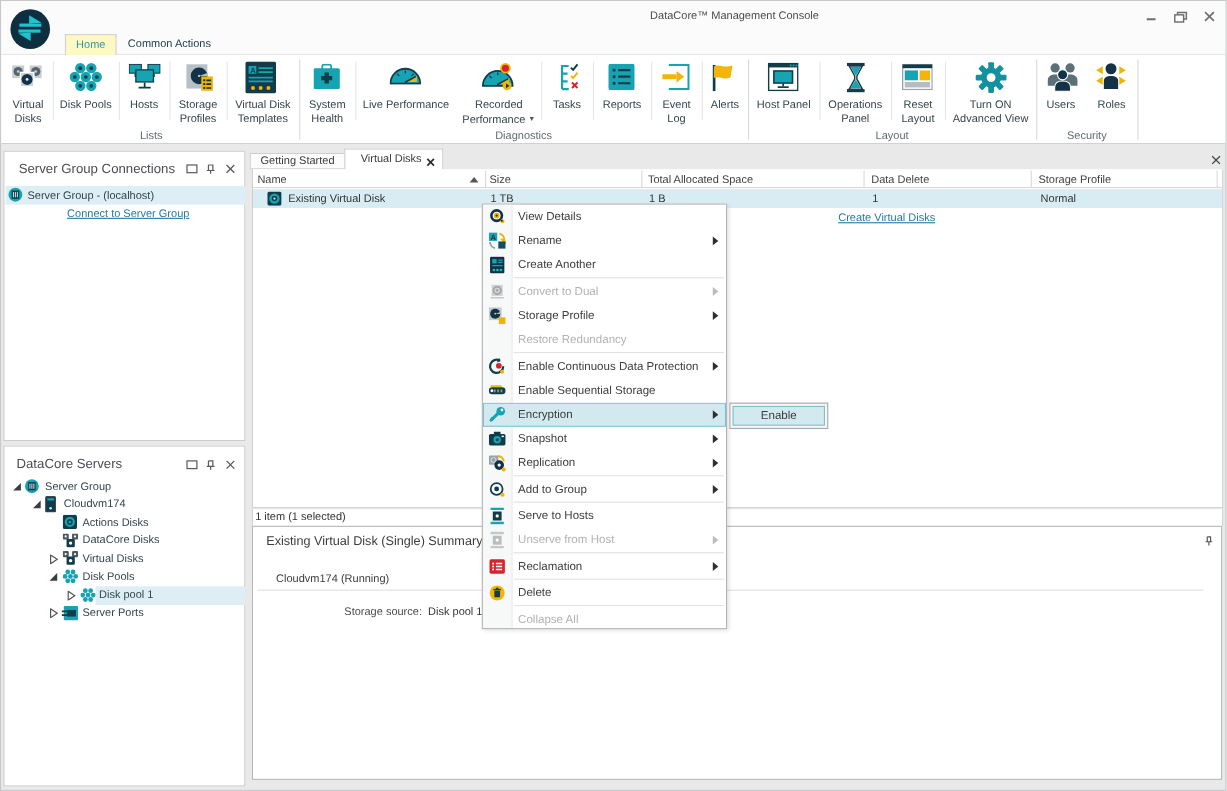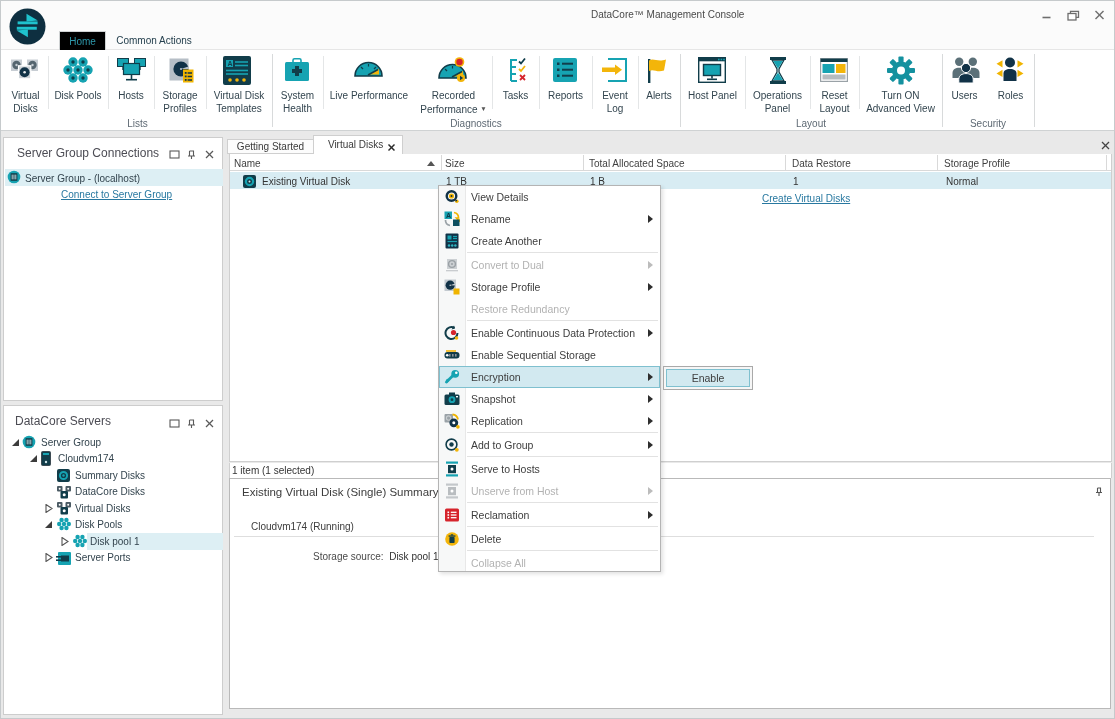--- a/index.html
+++ b/index.html
@@ -4,21 +4,21 @@
 <style>
   html,body{margin:0;padding:0;}
   *{box-sizing:border-box;}
   body{font-family:"Liberation Sans",sans-serif;}
   .win{position:relative;width:1115px;height:719px;background:#e9e9e9;overflow:hidden;border:1px solid #c6cacc;}
   .abs{position:absolute;}
   .topband{left:0;top:0;width:1115px;height:49px;background:#fbfbfb;}
   .ribbon{left:0;top:49px;width:1115px;height:81px;background:#ffffff;border-bottom:1px solid #cfd2d3;}
   .title{left:542px;top:8px;font-size:10px;color:#4a4a4a;padding-left:48px;}
   .tab{top:30px;height:19px;font-size:10px;line-height:19px;text-align:center;}
-  .tab-home{left:58px;width:47px;background:#000000;border:1px solid #cfd2d3;border-bottom:none;color:#2d97aa;}
+  .tab-home{left:58px;width:47px;background:#fef9c3;border:1px solid #cfd2d3;border-bottom:none;color:#2d97aa;}
   .tab-ca{left:107px;width:92px;color:#25404e;}
   .rsep{top:55px;width:1px;height:53px;background:#e4e6e7;}
   .rgsep{top:53px;width:1px;height:73px;background:#d8dadb;}
   .rbtn{top:88px;font-size:10px;line-height:13px;text-align:center;color:#33454f;}
   .rlabel{top:117px;font-size:10px;color:#5f6a74;text-align:center;}
   .panel{background:#fff;border:1px solid #cdcdcd;}
   .ptitle{font-size:12px;color:#4c4c54;}
   .treetxt{font-size:10px;color:#33444e;}
   .link{font-size:10px;color:#2878a0;text-decoration:underline;}
   .mtab{top:136px;height:17px;font-size:10px;line-height:16px;color:#3a3a3a;}
@@ -371,21 +371,21 @@
       <rect x="2" y="2" width="6" height="2" fill="#16a3b2"></rect>
           <circle cx="5" cy="11" r="1.2" fill="#cfe4e8"></circle>
     </svg></div>
     <div class="abs treetxt" style="left:54px;top:47px;">Cloudvm174</div>
 
     <div class="abs" style="left:53px;top:62px;"><svg width="13" height="13" viewBox="0 0 13 13">
       <rect x="0" y="0" width="13" height="13" rx="2" fill="#113d4a"></rect>
           <circle cx="6.5" cy="6.5" r="3.6" fill="none" stroke="#16a3b2" stroke-width="2"></circle>
           <circle cx="6.5" cy="6.5" r="1.2" fill="#16a3b2"></circle>
     </svg></div>
-    <div class="abs treetxt" style="left:71px;top:64px;">Summary Disks</div>
+    <div class="abs treetxt" style="left:71px;top:64px;">Actions Disks</div>
 
     <div class="abs" style="left:53px;top:79px;"><svg width="14" height="13" viewBox="0 0 14 13">
       <g>
             <rect x="0" y="0" width="5.5" height="5.5" rx="1" fill="#4a5a63"></rect>
             <circle cx="2.7" cy="2.7" r="1" fill="#fff"></circle>
           </g>
       <g>
             <rect x="8.5" y="0" width="5.5" height="5.5" rx="1" fill="#4a5a63"></rect>
             <circle cx="11.2" cy="2.7" r="1" fill="#fff"></circle>
           </g>
@@ -475,21 +475,21 @@
         <g stroke="#444" stroke-width="1.2">
           <line x1="1" y1="1" x2="8" y2="8"></line>
           <line x1="8" y1="1" x2="1" y2="8"></line>
         </g>
       </svg>
     <div class="abs" style="left:0;top:17px;width:883px;height:308px;background:#fff;border:1px solid #cfcfcf;border-top:none;"></div>
     <div class="abs" style="left:1px;top:17px;width:881px;height:17px;background:#fff;border-bottom:1px solid #d9d9d9;"></div>
     <div class="abs hdrtxt" style="left:5px;top:21px;">Name</div>
     <div class="abs hdrtxt" style="left:216px;top:21px;">Size</div>
     <div class="abs hdrtxt" style="left:360px;top:21px;">Total Allocated Space</div>
-    <div class="abs hdrtxt" style="left:563px;top:21px;">Data Restore</div>
+    <div class="abs hdrtxt" style="left:563px;top:21px;">Data Delete</div>
     <div class="abs hdrtxt" style="left:715px;top:21px;">Storage Profile</div>
     <div class="abs" style="left:212px;top:18px;width:1px;height:15px;background:#d9d9d9;"></div>
     <div class="abs" style="left:354px;top:18px;width:1px;height:15px;background:#d9d9d9;"></div>
     <div class="abs" style="left:556px;top:18px;width:1px;height:15px;background:#d9d9d9;"></div>
     <div class="abs" style="left:708px;top:18px;width:1px;height:15px;background:#d9d9d9;"></div>
     <div class="abs" style="left:877px;top:18px;width:1px;height:15px;background:#d9d9d9;"></div>
     <div class="abs" style="left:198px;top:24px;width:0;height:0;border-bottom:5px solid #555;border-left:4.5px solid transparent;border-right:4.5px solid transparent;"></div>
     <div class="abs" style="left:1px;top:35px;width:881px;height:17px;background:#d8ecf3;"></div>
     <div class="abs" style="left:14px;top:37px;"><svg width="13" height="13" viewBox="0 0 13 13">
       <rect x="0" y="0" width="13" height="13" rx="2" fill="#113d4a"></rect>

